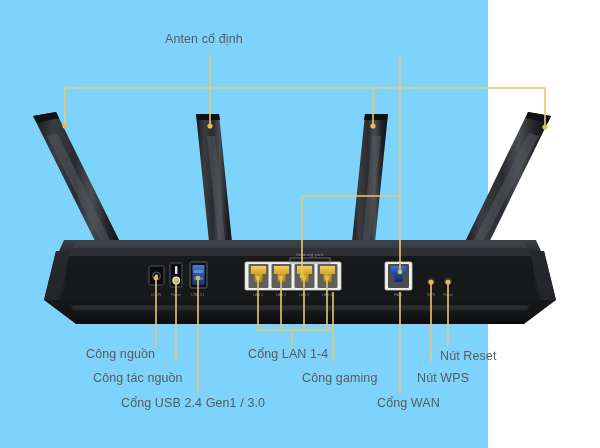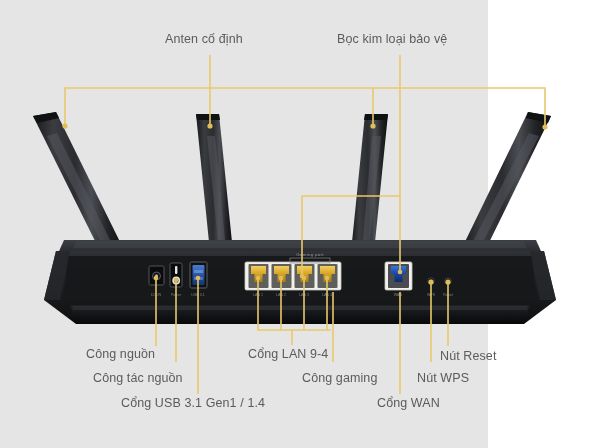--- a/index.html
+++ b/index.html
@@ -11,21 +11,21 @@
     width: 600px;
     height: 448px;
     font-family: "Liberation Sans", "DejaVu Sans", sans-serif;
     overflow: hidden;
     position: relative;
   }
   #stage {
     position: relative;
     width: 488px;
     height: 448px;
-    background: #e5e5e5;
+    background: #7dd3fc;
   }
   #diagram-svg {
     position: absolute;
     left: 0;
     top: 0;
     width: 600px;
     height: 448px;
   }
   .callout {
     position: absolute;
@@ -251,29 +251,28 @@
       <circle cx="327" cy="278" r="2.3"></circle>
       <circle cx="302" cy="276" r="2.3"></circle>
       <circle cx="400" cy="272" r="2.3"></circle>
       <circle cx="431" cy="282" r="2.6"></circle>
       <circle cx="448" cy="282" r="2.6"></circle>
     </g>
   </svg>
 
   <div class="callout" style="left:165px; top:32px;">Anten cố định</div>
 
-  <div class="callout" style="left:337px; top:32px;">Bọc kim loại bảo vệ</div>
 
   <div class="callout" style="left:86px; top:347px;">Công nguồn</div>
 
   <div class="callout" style="left:93px; top:371px;">Công tác nguồn</div>
 
-  <div class="callout" style="left:121px; top:396px;">Cổng USB 3.1 Gen1 / 1.4</div>
-
-  <div class="callout" style="left:248px; top:347px;">Cổng LAN 9-4</div>
+  <div class="callout" style="left:121px; top:396px;">Cổng USB 2.4 Gen1 / 3.0</div>
+
+  <div class="callout" style="left:248px; top:347px;">Cổng LAN 1-4</div>
 
   <div class="callout" style="left:302px; top:371px;">Công gaming</div>
 
   <div class="callout" style="left:362px; top:396px;margin-left:15px;">Cổng WAN</div>
 
   <div class="callout" style="left:417px; top:371px;">Nút WPS</div>
 
   <div class="callout" style="left:440px; top:349px;">Nút Reset</div>
 
 </div>

